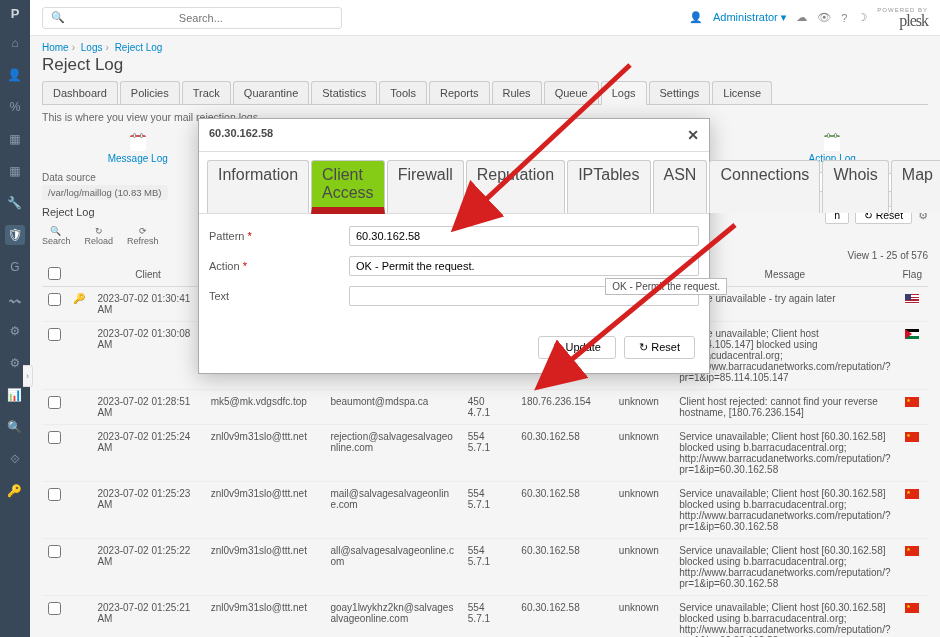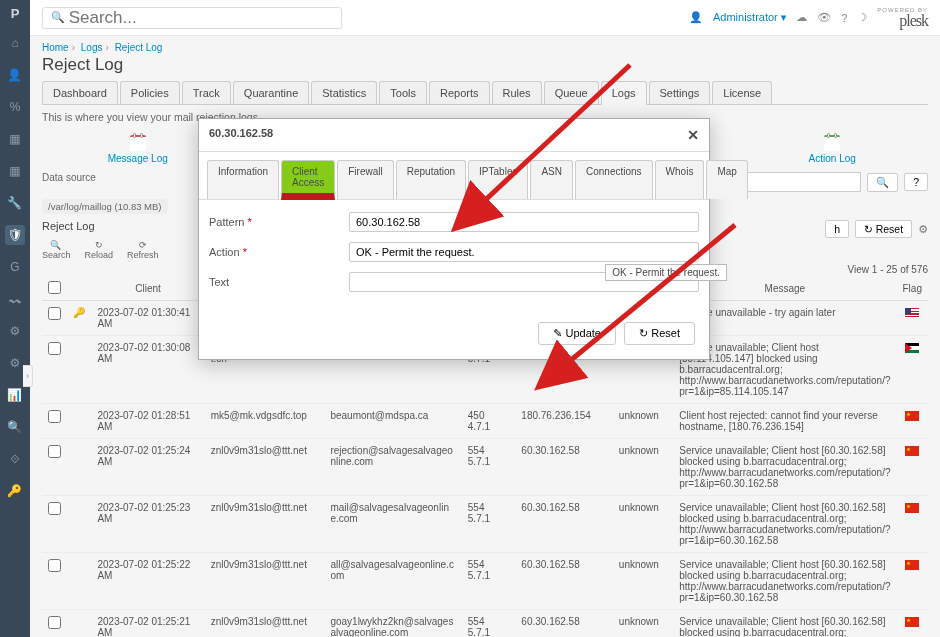--- a/index.html
+++ b/index.html
@@ -8,21 +8,21 @@
 
 
 .left-rail { width: 30px; background: #384859; display: flex; flex-direction: column; align-items: center; padding-top: 6px; gap: 12px; flex-shrink: 0; }
 .left-rail .rail-icon { color: #8a9aac; font-size: 12px; cursor: pointer; width: 20px; height: 20px; display: flex; align-items: center; justify-content: center; }
 .rail-logo { color: #d0d6de; font-weight: bold; font-size: 13px; }
 
 
 .main { flex: 1; display: flex; flex-direction: column; min-width: 0; }
 .topbar { height: 36px; background: #fff; border-bottom: 1px solid #e5e5e5; display: flex; align-items: center; padding: 0 12px; gap: 12px; }
 .search-box { flex: 0 0 300px; border: 1px solid #dcdcdc; border-radius: 3px; height: 22px; padding: 0 8px; position: relative; display: flex; align-items: center; }
-.search-box input { border: none; outline: none; width: 100%; font-size: 17px; }
+.search-box input { border: none; outline: none; width: 100%; font-size: 11px; text-align: center; }
 .topbar-right { margin-left: auto; display: flex; align-items: center; gap: 10px; font-size: 11px; color: #555; }
 .admin-link { color: #0088cc; cursor: pointer; }
 .tb-icon { color: #888; cursor: pointer; }
 .plesk-logo { font-family: serif; letter-spacing: -1px; font-size: 16px; font-weight: 300; }
 .plesk-sub { font-size: 6px; letter-spacing: 1px; color: #999; }
 
 
 .content { padding: 4px 12px; flex: 1; overflow: hidden; position: relative; }
 .breadcrumbs { font-size: 10px; color: #0088cc; margin: 2px 0; }
 .breadcrumbs span { cursor: pointer; }
@@ -39,21 +39,21 @@
 .logtype-row { display: flex; gap: 40px; padding: 4px 0 8px; }
 .logtype { text-align: center; font-size: 10px; color: #0088cc; cursor: pointer; flex: 1; }
 .logtype .cal-icon { width: 22px; height: 18px; margin: 0 auto 2px; position: relative; }
 .cal-body { position:absolute; bottom:0; left:3px; right:3px; top:4px; background:#fff; border-radius:0 0 2px 2px;}
 .cal-head { position:absolute; top:2px; left:3px; right:3px; height:4px; border-radius:2px 2px 0 0;}
 .cal-ring1,.cal-ring2{position:absolute;top:0;width:3px;height:5px;border:1px solid #888;border-radius:2px;background:#f5f5f5;}
 .cal-ring1{left:6px}.cal-ring2{right:6px}
 
 
 .datasource { font-size: 10px; color: #666; }
-.datasource .ds-val { display: inline-block; margin-top: 16px; padding: 2px 6px; background: #eee; border-radius: 3px; font-size: 9.5px; }
+.datasource .ds-val { display: inline-block; margin-top: 2px; padding: 2px 6px; background: #eee; border-radius: 3px; font-size: 9.5px; }
 .reject-heading { font-size: 11px; margin: 6px 0 2px; color: #444; display: flex; justify-content: space-between; }
 .reject-heading .gear { color: #777; }
 .mini-toolbar { display: flex; gap: 14px; font-size: 9px; color: #666; margin-bottom: 4px; }
 .mini-toolbar div { text-align: center; cursor: pointer; }
 .all-select { border:1px solid #ccc; padding:2px 30px 2px 8px; font-size:10.5px; border-radius:2px; cursor:pointer; background:#fff;}
 .filter-input { border:1px solid #ccc; width:150px; height:20px; font-size:10.5px; padding:0 5px;}
 .btn-sm { border:1px solid #ccc; background:#fff; padding:2px 8px; font-size:10.5px; border-radius:2px; cursor:pointer;}
 .view-count { text-align: right; font-size: 10px; color: #555; margin: 2px 0; }
 
 
@@ -76,21 +76,21 @@
 .flag-jo { background: linear-gradient(to bottom, #000 0 33%, #fff 33% 67%, #007a3d 67% 100%); position: relative; }
 .flag-jo::before { content: ""; position: absolute; left: 0; top: 0; border-top: 5px solid transparent; border-bottom: 5px solid transparent; border-left: 7px solid #ce1126; }
 .flag-cn { background:#de2910; position:relative;}
 .flag-cn::before{content:"★";position:absolute;color:#ffde00;font-size:5px;left:1px;top:0;}
 
 
 .modal { position: absolute; left: 198px; top: 118px; width: 512px; background: #fff; border: 1px solid #aaa; box-shadow: 0 4px 20px rgba(0,0,0,0.25); z-index: 100;}
 .modal-head { padding: 8px 10px; font-weight: bold; font-size: 11px; display:flex; justify-content:space-between; border-bottom: 1px solid #ddd;}
 .modal-close { cursor:pointer; font-size:14px;}
 .modal-tabs { display:flex; border-bottom:1px solid #ddd; padding: 8px 8px 0;}
-.modal-tab { padding: 5px 10px; border:1px solid #ccc; border-bottom:none; border-radius:3px 3px 0 0; background:#f3f3f3; font-size:10px; margin-right:2px; cursor:pointer;}
+.modal-tab { padding: 5px 10px; border:1px solid #ccc; border-bottom:none; border-radius:3px 3px 0 0; background:#f3f3f3; font-size:16px; margin-right:2px; cursor:pointer;}
 .modal-tab.active { background:#84cc16; border-bottom:7px solid #b91c1c; margin-bottom:-1px;}
 .modal-body { padding: 12px 10px; }
 .form-row { display:flex; align-items:center; margin-bottom:10px; }
 .form-row label { width: 140px; font-size:11px; color:#555;}
 .req { color:#c00;}
 .form-row input, .form-row select { flex:1; border:1px solid #ccc; padding:3px 6px; font-size:11px; border-radius:2px;}
 .form-row select { appearance:none; background:#fff;}
 .action-wrap { position:relative; flex:1;}
 .action-wrap select{width:100%;}
 .action-tooltip { position:absolute; right:-28px; top:22px; border:1px solid #bbb; background:#fff; padding:2px 6px; font-size:10px; white-space:nowrap;}

